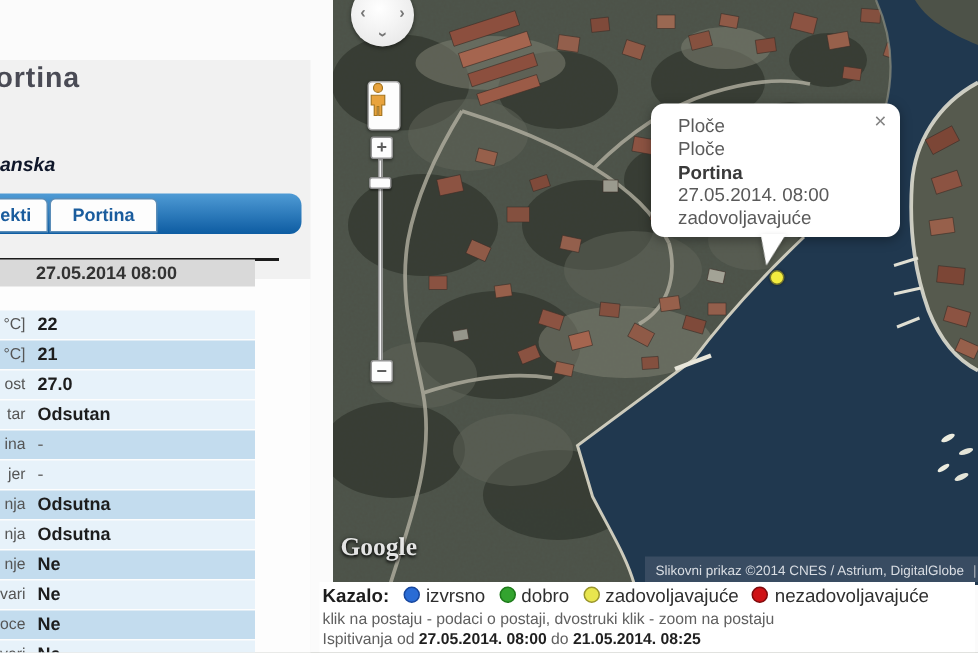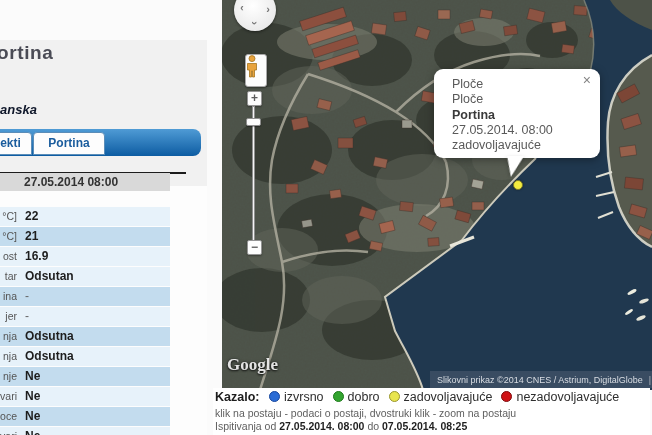--- a/index.html
+++ b/index.html
@@ -110,21 +110,21 @@
         <div class="trow pale">
           <span class="tlabel">°C]</span>
           <span class="tvalue">22</span>
         </div>
         <div class="trow blue">
           <span class="tlabel">°C]</span>
           <span class="tvalue">21</span>
         </div>
         <div class="trow pale">
           <span class="tlabel">ost</span>
-          <span class="tvalue">16.9</span>
+          <span class="tvalue">27.0</span>
         </div>
         <div class="trow pale">
           <span class="tlabel">tar</span>
           <span class="tvalue">Odsutan</span>
         </div>
         <div class="trow blue">
           <span class="tlabel">ina</span>
           <span class="tvalue dim">-</span>
         </div>
         <div class="trow pale">
@@ -322,16 +322,16 @@
 
   <div class="legend">
     <div class="l1">
       <span class="ltitle">Kazalo:</span>
     <span class="litem"><span class="ldot" style="background: rgb(42, 108, 213); border-color: rgb(23, 71, 158);"></span><span>izvrsno</span></span><span class="litem"><span class="ldot" style="background: rgb(51, 164, 47); border-color: rgb(29, 122, 26);"></span><span>dobro</span></span><span class="litem"><span class="ldot" style="background: rgb(232, 229, 78); border-color: rgb(153, 149, 44);"></span><span>zadovoljavajuće</span></span><span class="litem"><span class="ldot" style="background: rgb(207, 18, 22); border-color: rgb(126, 11, 13);"></span><span>nezadovoljavajuće</span></span></div>
     <div class="l2">klik na postaju - podaci o postaji, dvostruki klik - zoom na postaju</div>
     <div class="l3">
       <span>Ispitivanja od</span>
       <b>27.05.2014. 08:00</b>
       <span>do</span>
-      <b>07.05.2014. 08:25</b>
+      <b>21.05.2014. 08:25</b>
     </div>
   </div>
 </div>
 
 </body></html>

